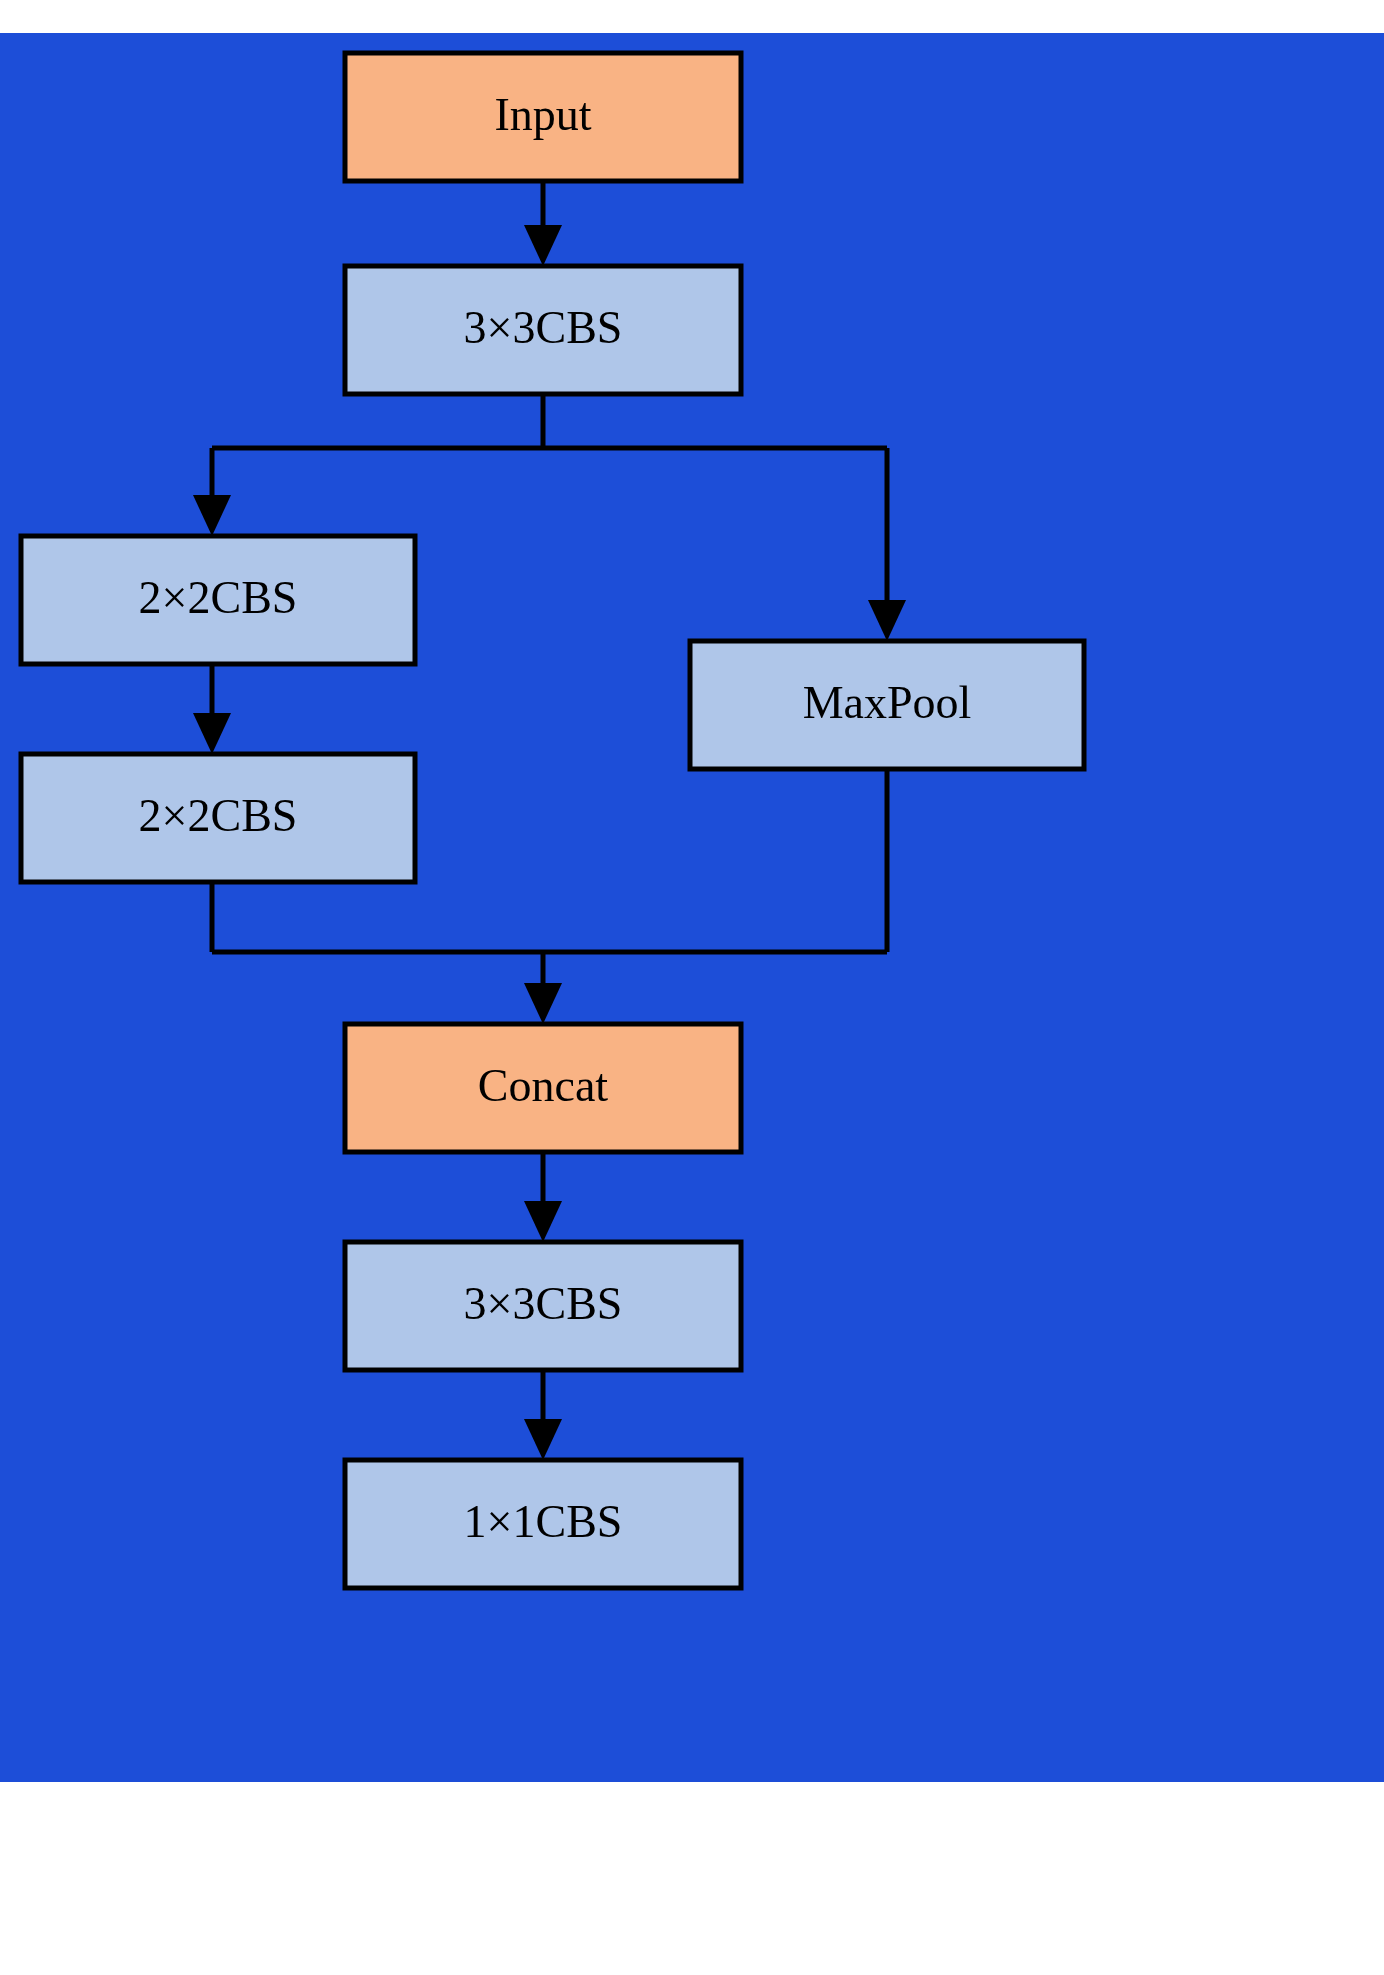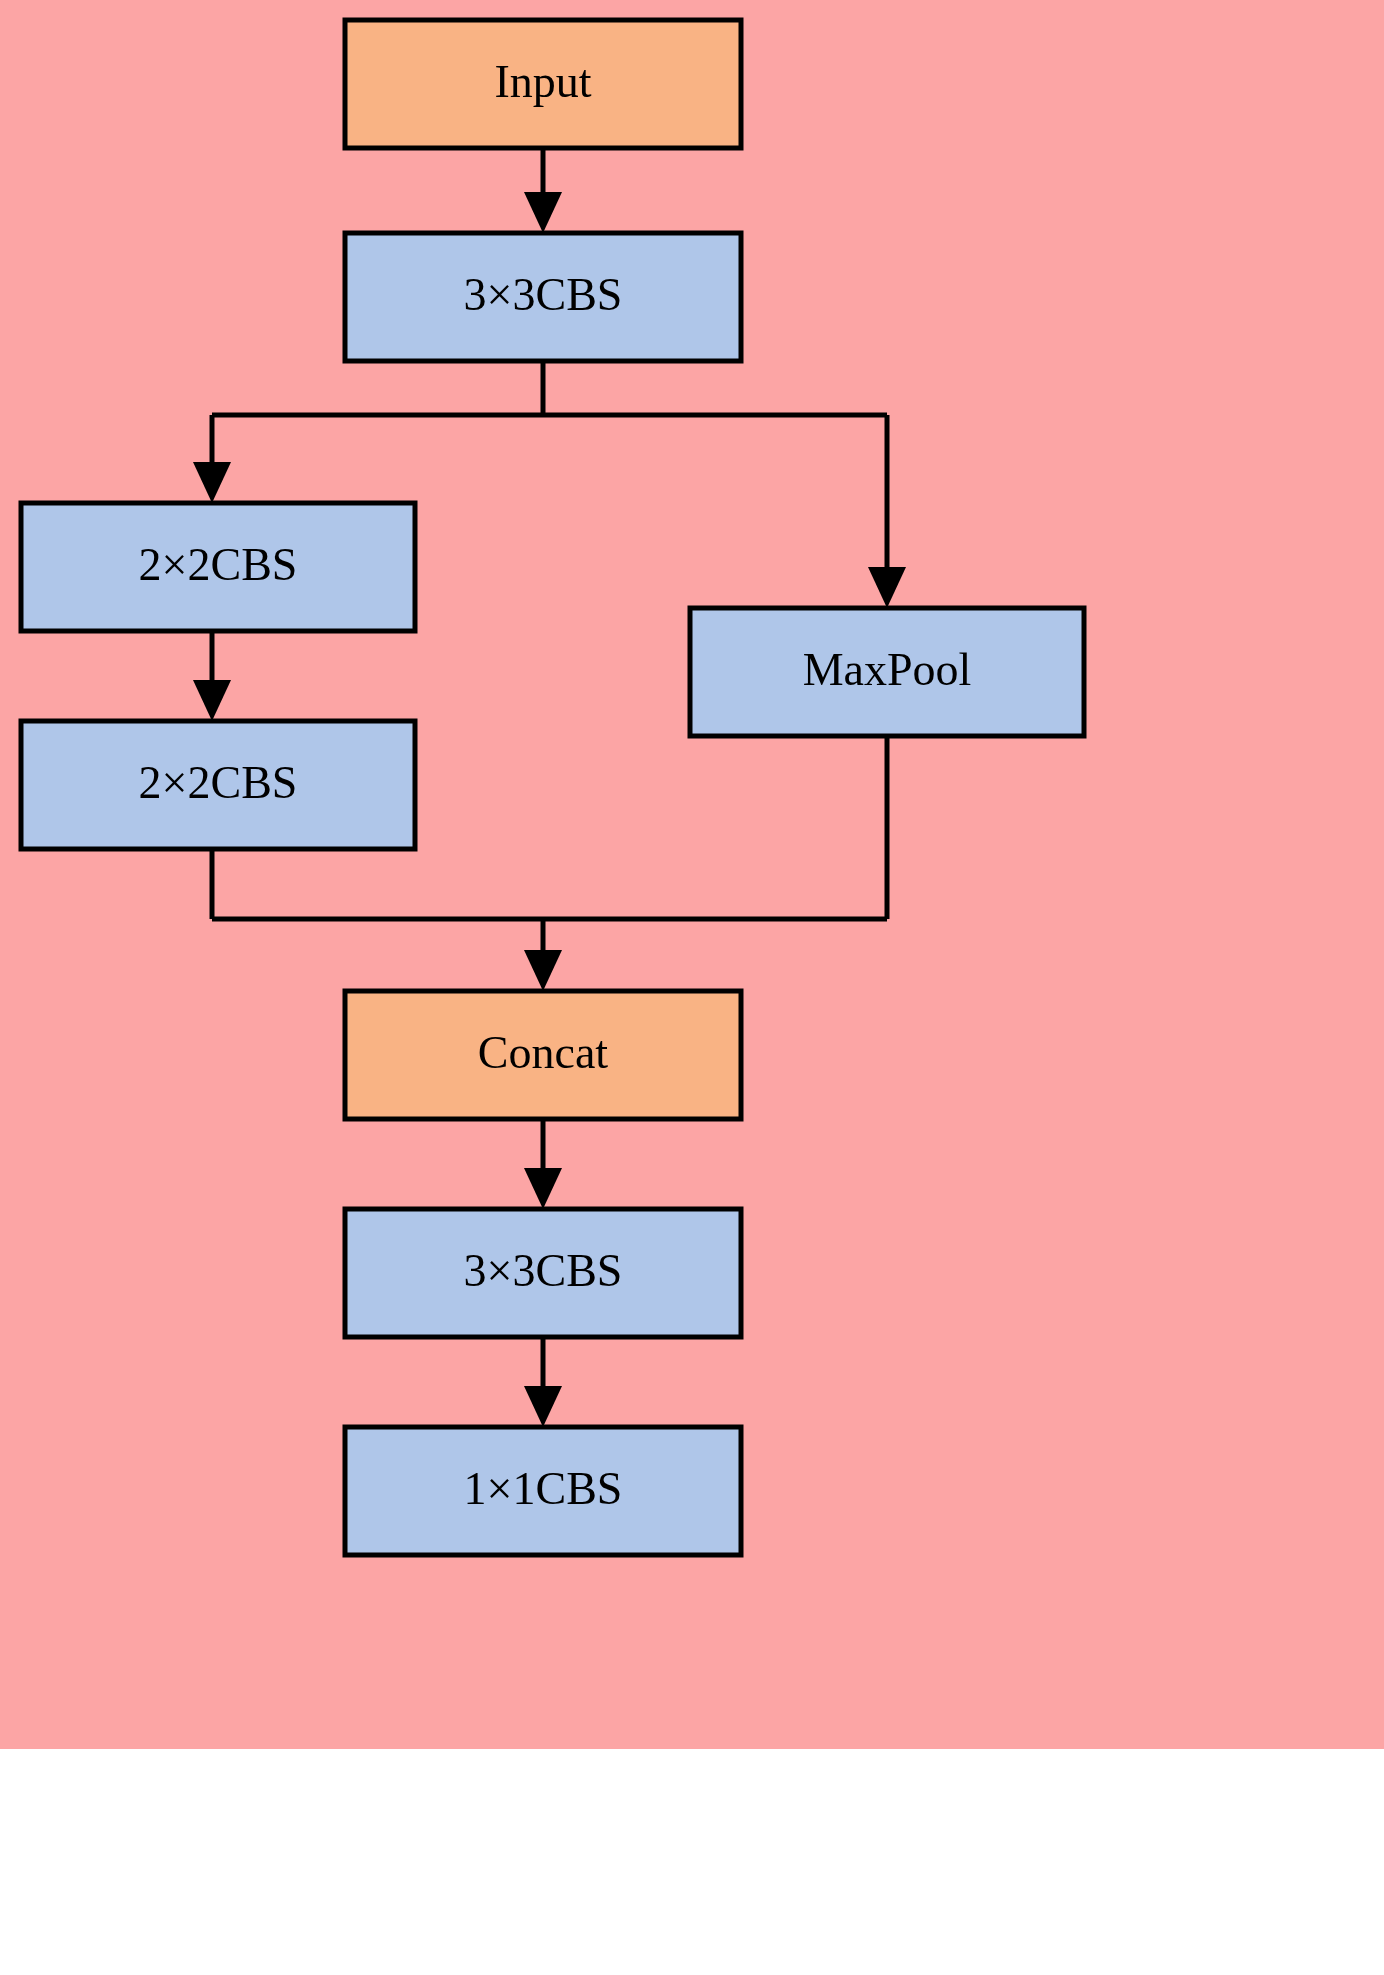--- a/index.html
+++ b/index.html
@@ -7,22 +7,23 @@
     padding: 0;
     background: #ffffff;
   }
   body {
     font-family: "Liberation Serif", "DejaVu Serif", serif;
   }
   #diagram-root {
     position: relative;
     width: 1384px;
     height: 1749px;
-    background: #fca5a5;
+    background: #1d4ed8;
     overflow: hidden;
+    margin-top: 33px;
   }
   svg.flow {
     position: absolute;
     inset: 0;
     width: 1384px;
     height: 1975px;
     display: block;
   }
   .node-rect {
     stroke: #000000;

